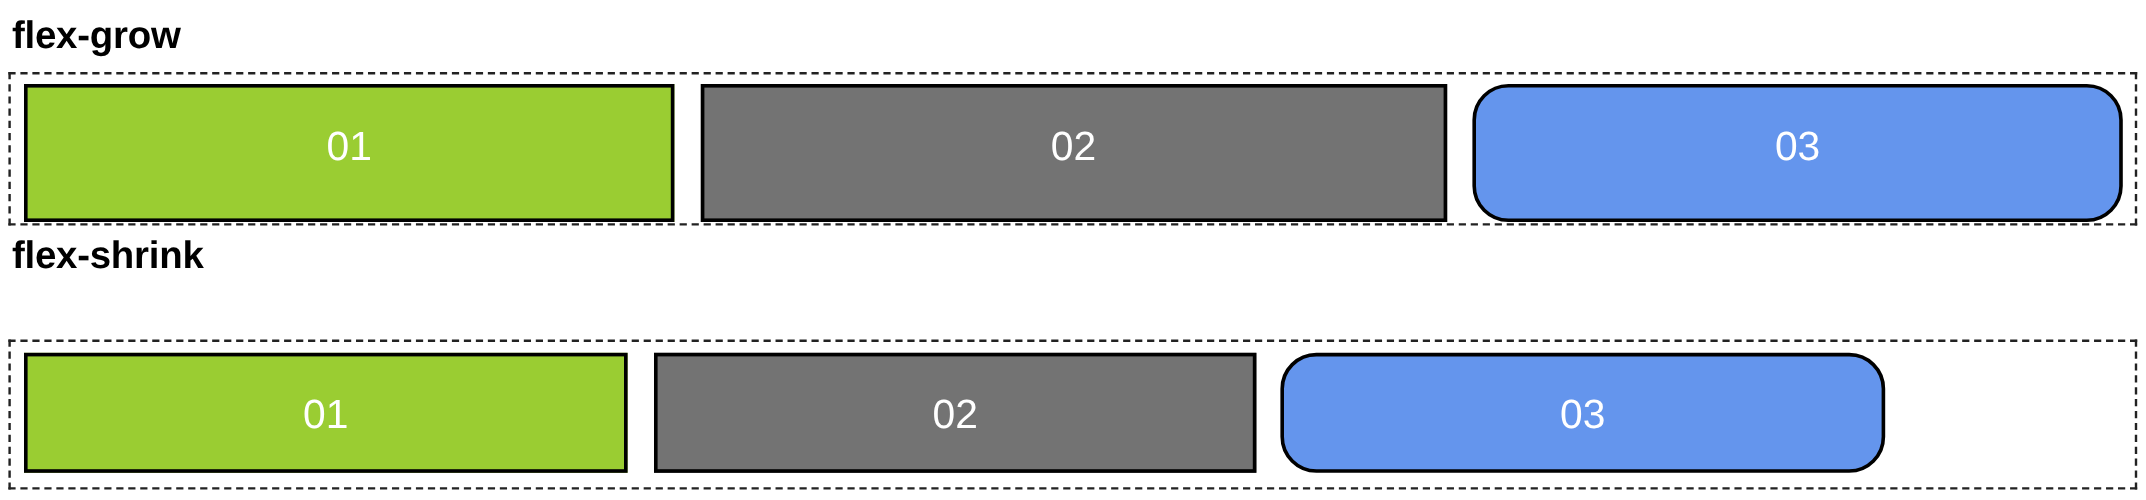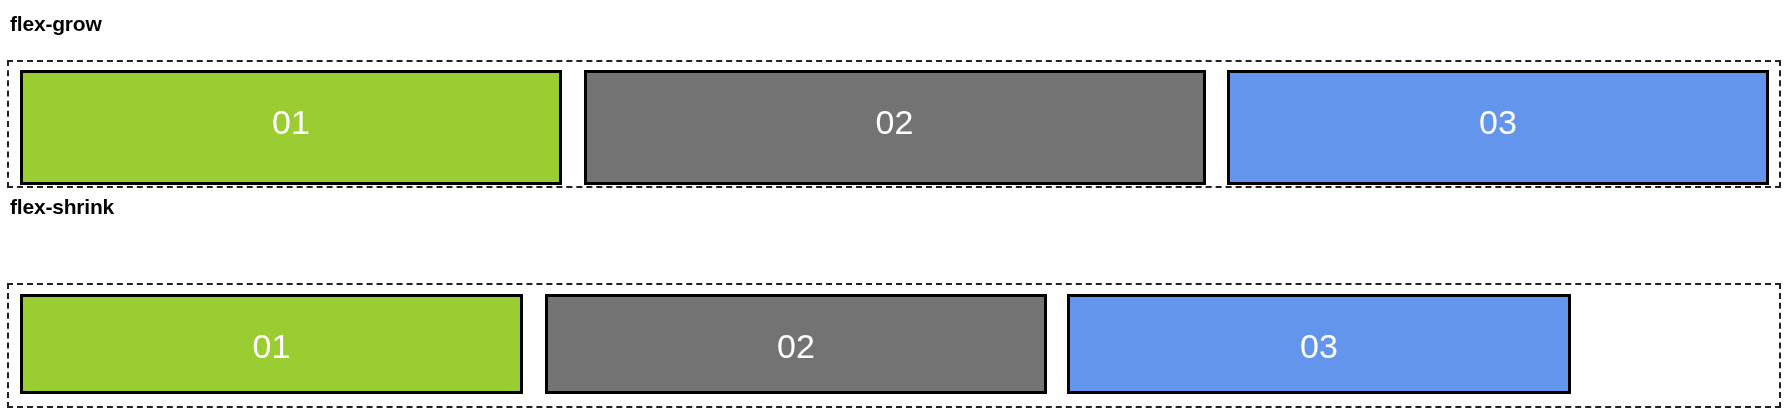--- a/index.html
+++ b/index.html
@@ -19,21 +19,21 @@
   .page {
     position: relative;
     width: 1788px;
     height: 417px;
   }
 
   
   .section-title {
     position: absolute;
     left: 10px;
-    font-size: 21px;
+    font-size: 32px;
     font-weight: bold;
     color: #000000;
     letter-spacing: -0.2px;
     line-height: 1;
     white-space: nowrap;
   }
   .section-title.t1 { top: 13px; }
   .section-title.t2 { top: 196px; }
 
   
@@ -85,21 +85,21 @@
 
   
   .row2 .flex-item { height: 100px; }
   .row2 .item-01 { width: 503px; margin-right: 22px; }
   .row2 .item-02 { width: 502px; margin-right: 20px; }
   .row2 .item-03 { width: 504px; }
 
   
   .c-green { background: #9acd32; }
   .c-pink  { background: #737373; }
-  .c-blue  { background: #6495ed; }
+  .c-blue  { background: #6495ed; border-radius: 30px; }
 </style>
 </head>
 <body>
 
 <div class="page">
 
   <div class="section-title t1">flex-grow</div>
 
   <div class="flex-container row1">
 

